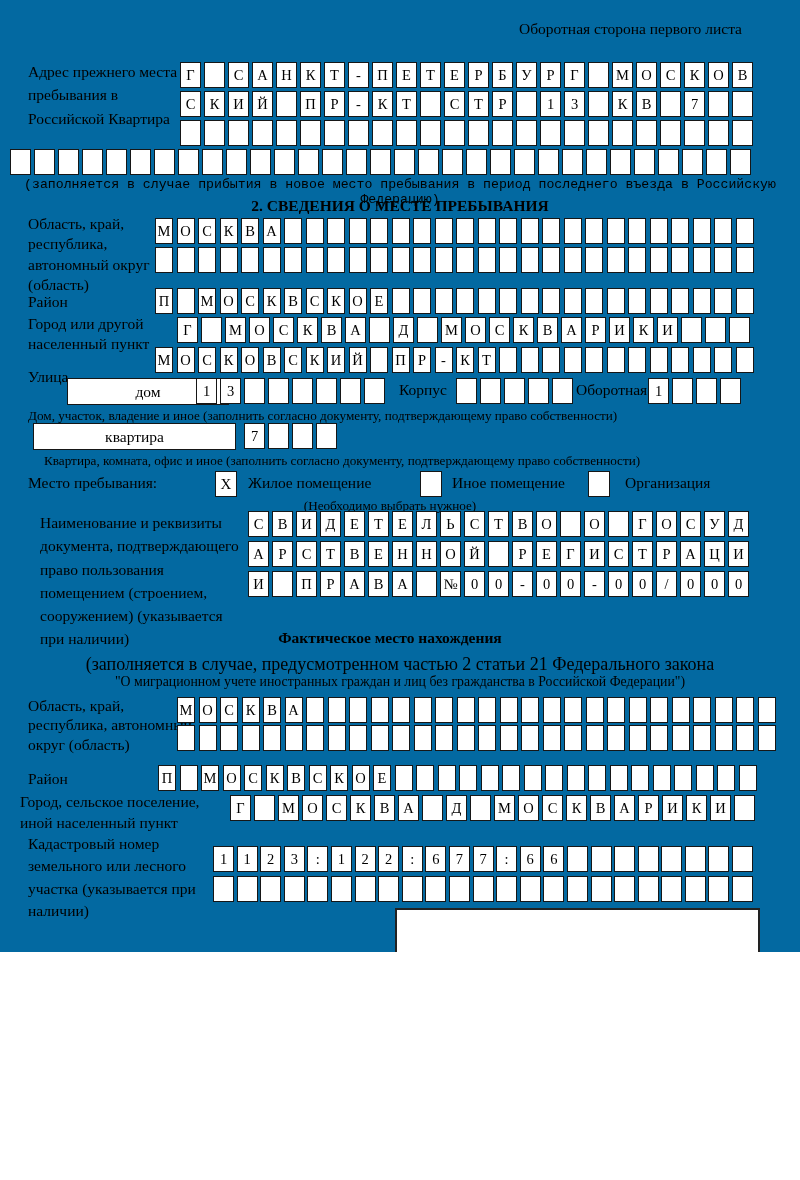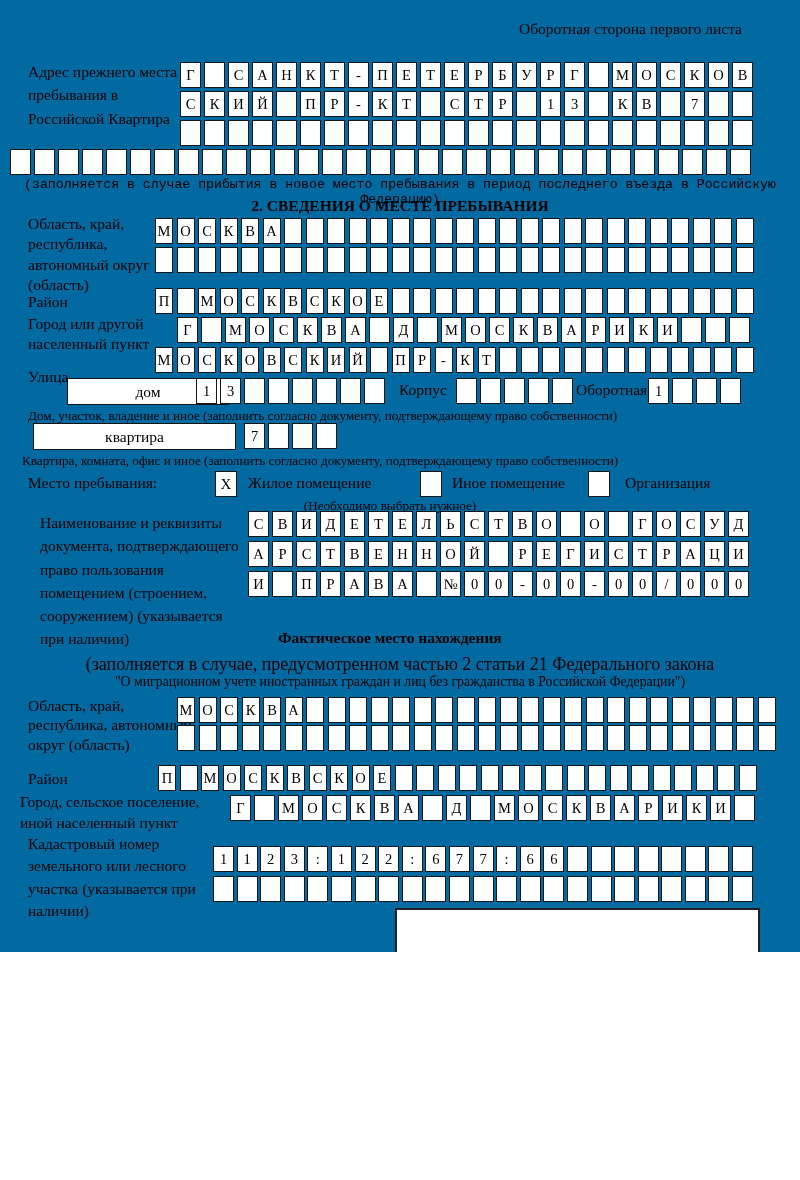--- a/index.html
+++ b/index.html
@@ -330,21 +330,21 @@
     </div>
   <div class="abs wbox" style="top:423px;left:33px;width:203px;">квартира</div>
 
   <div class="abs note" style="top:408px;left:28px;">Дом, участок, владение и иное (заполнить согласно документу, подтверждающему право собственности)</div>
   <div class="abs cells" style="top:423px;left:244px;">
       <span class="cell">7</span>
       <span class="cell"></span>
       <span class="cell"></span>
       <span class="cell"></span>
     </div>
-  <div class="abs note" style="top:453px;left:22px;">Квартира, комната, офис и иное (заполнить согласно документу, подтверждающему право собственности)</div>
+  <div class="abs note" style="top:453px;left:44px;">Квартира, комната, офис и иное (заполнить согласно документу, подтверждающему право собственности)</div>
 
   <div class="abs txt" style="top:474px;left:28px;">Место пребывания:</div>
   <div class="abs chk" style="top:471px;left:215px;">X</div>
   <div class="abs txt" style="top:474px;left:248px;">Жилое помещение</div>
   <div class="abs chk" style="top:471px;left:420px;"></div>
   <div class="abs txt" style="top:474px;left:452px;">Иное помещение</div>
   <div class="abs chk" style="top:471px;left:588px;"></div>
   <div class="abs txt" style="top:474px;left:625px;">Организация</div>
   <div class="abs note center780" style="top:498px;">(Необходимо выбрать нужное)</div>
 

